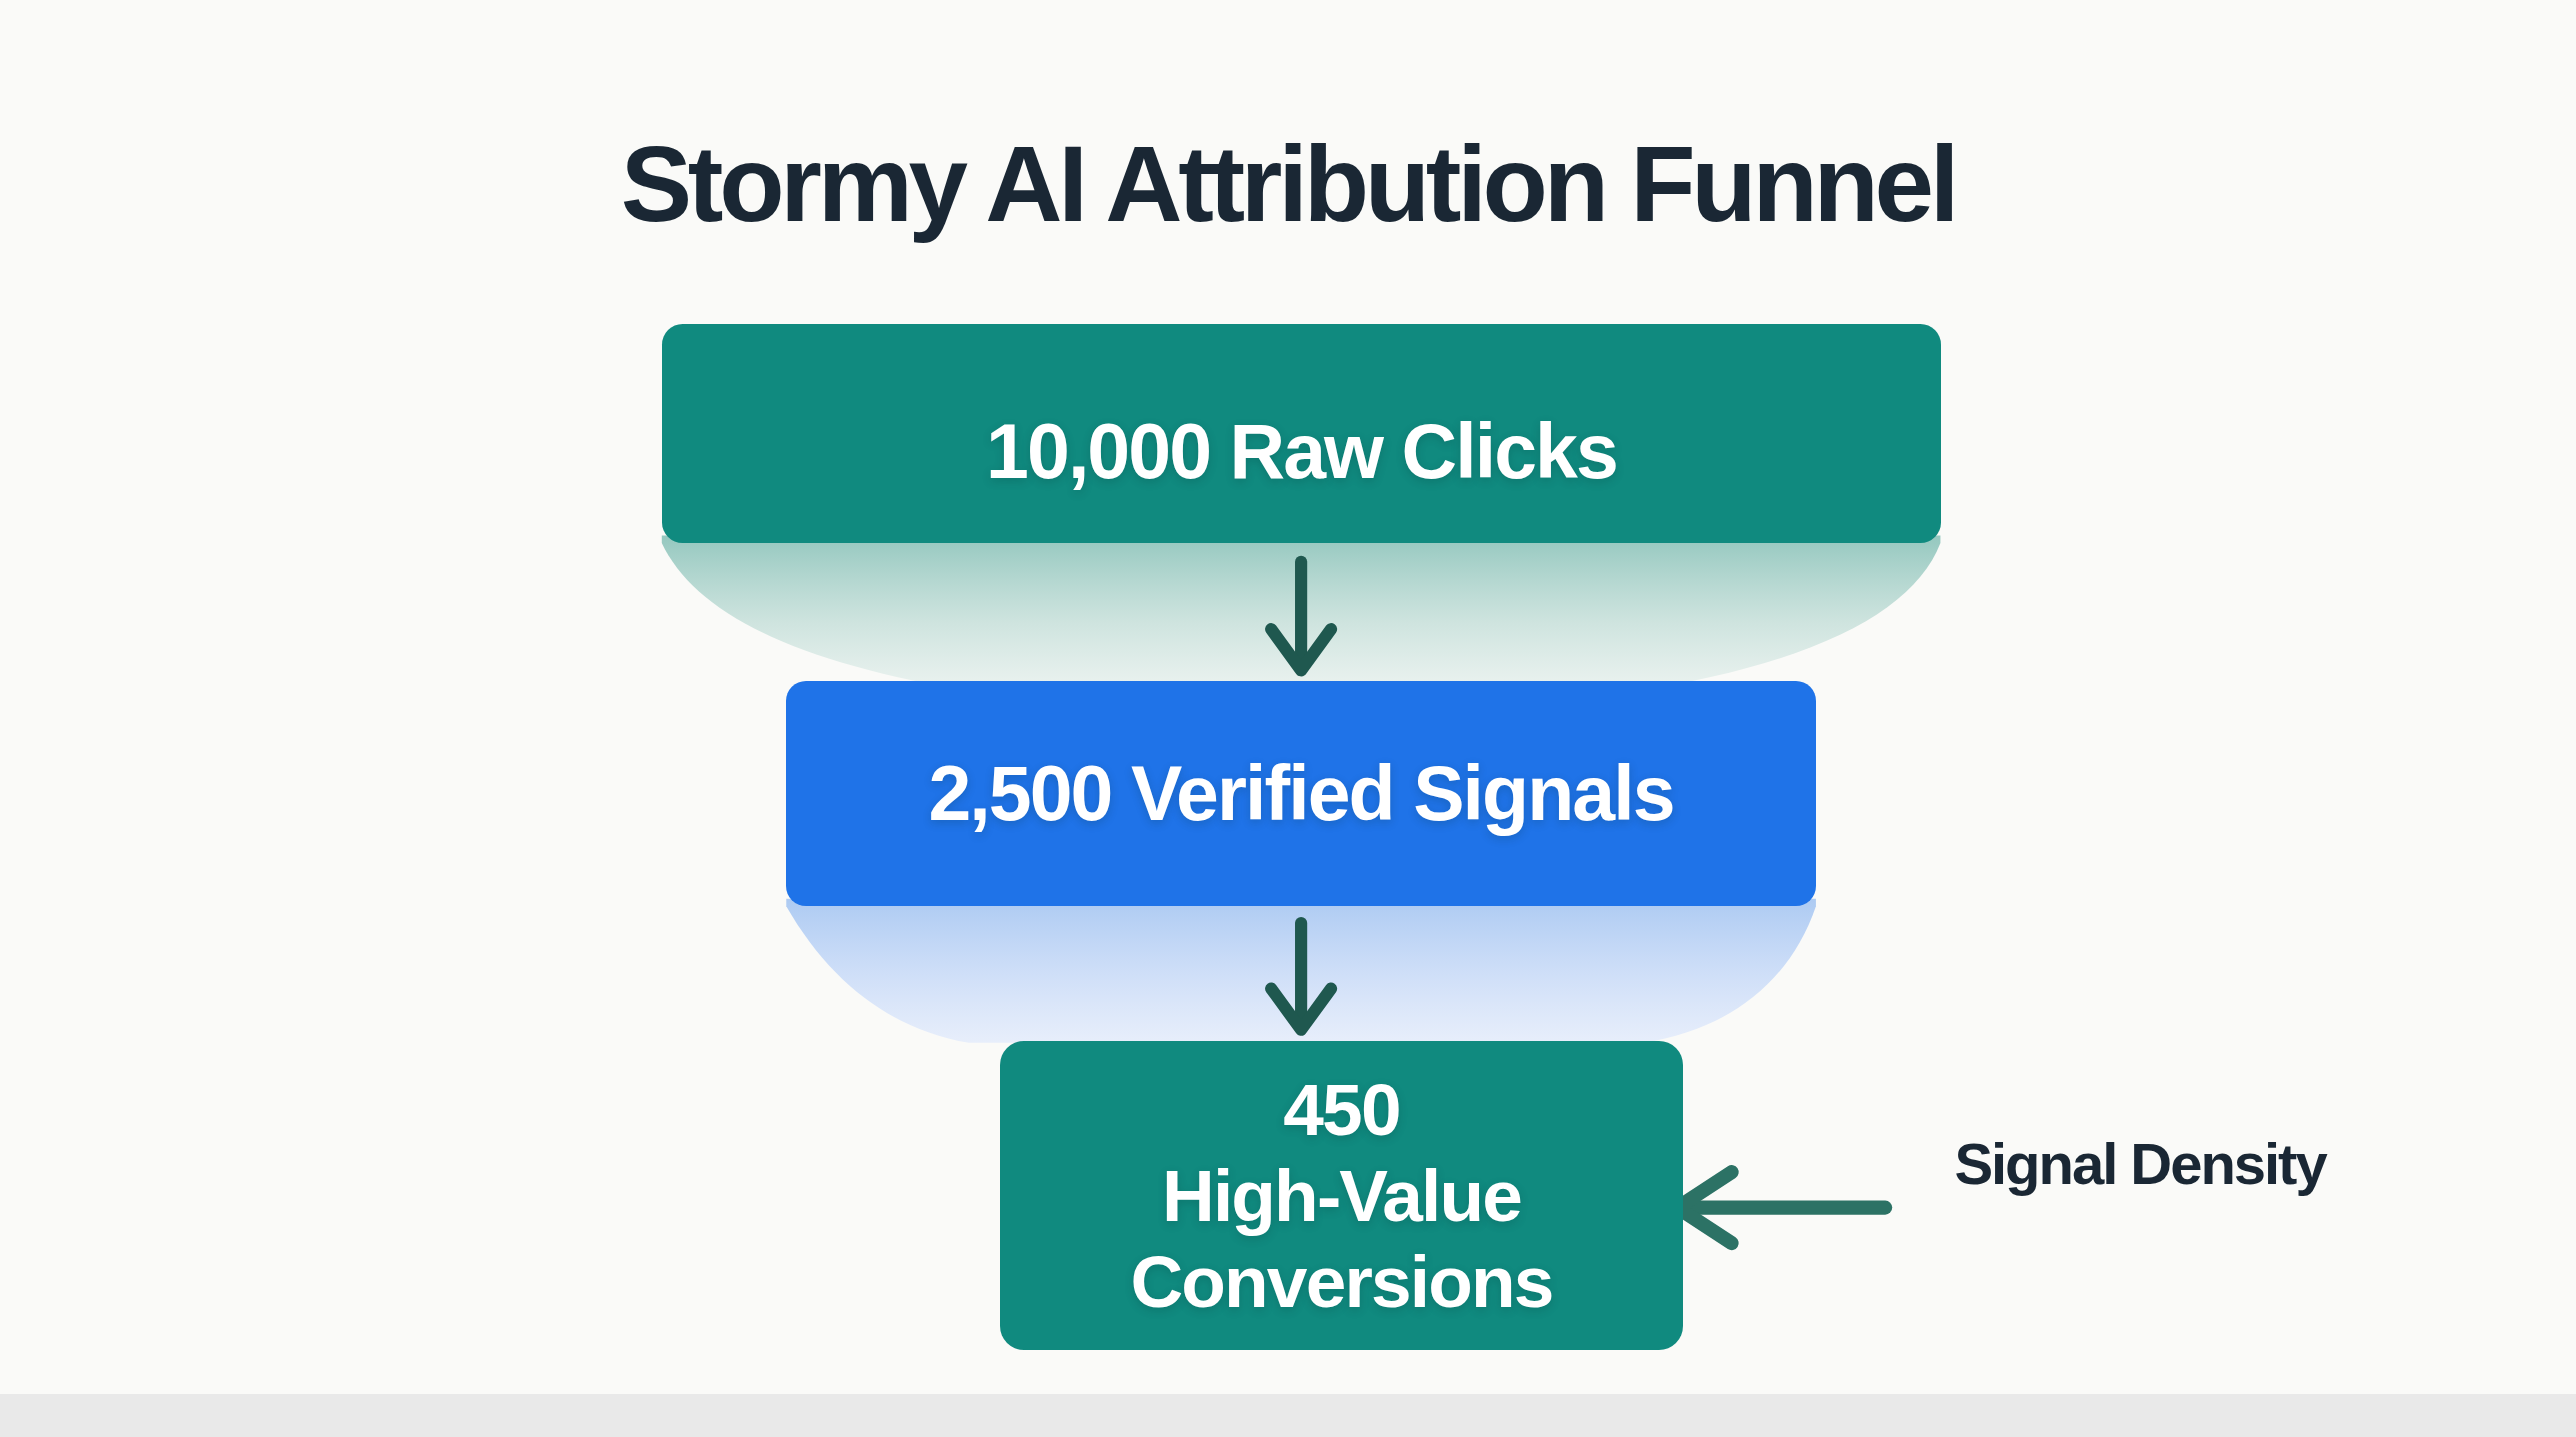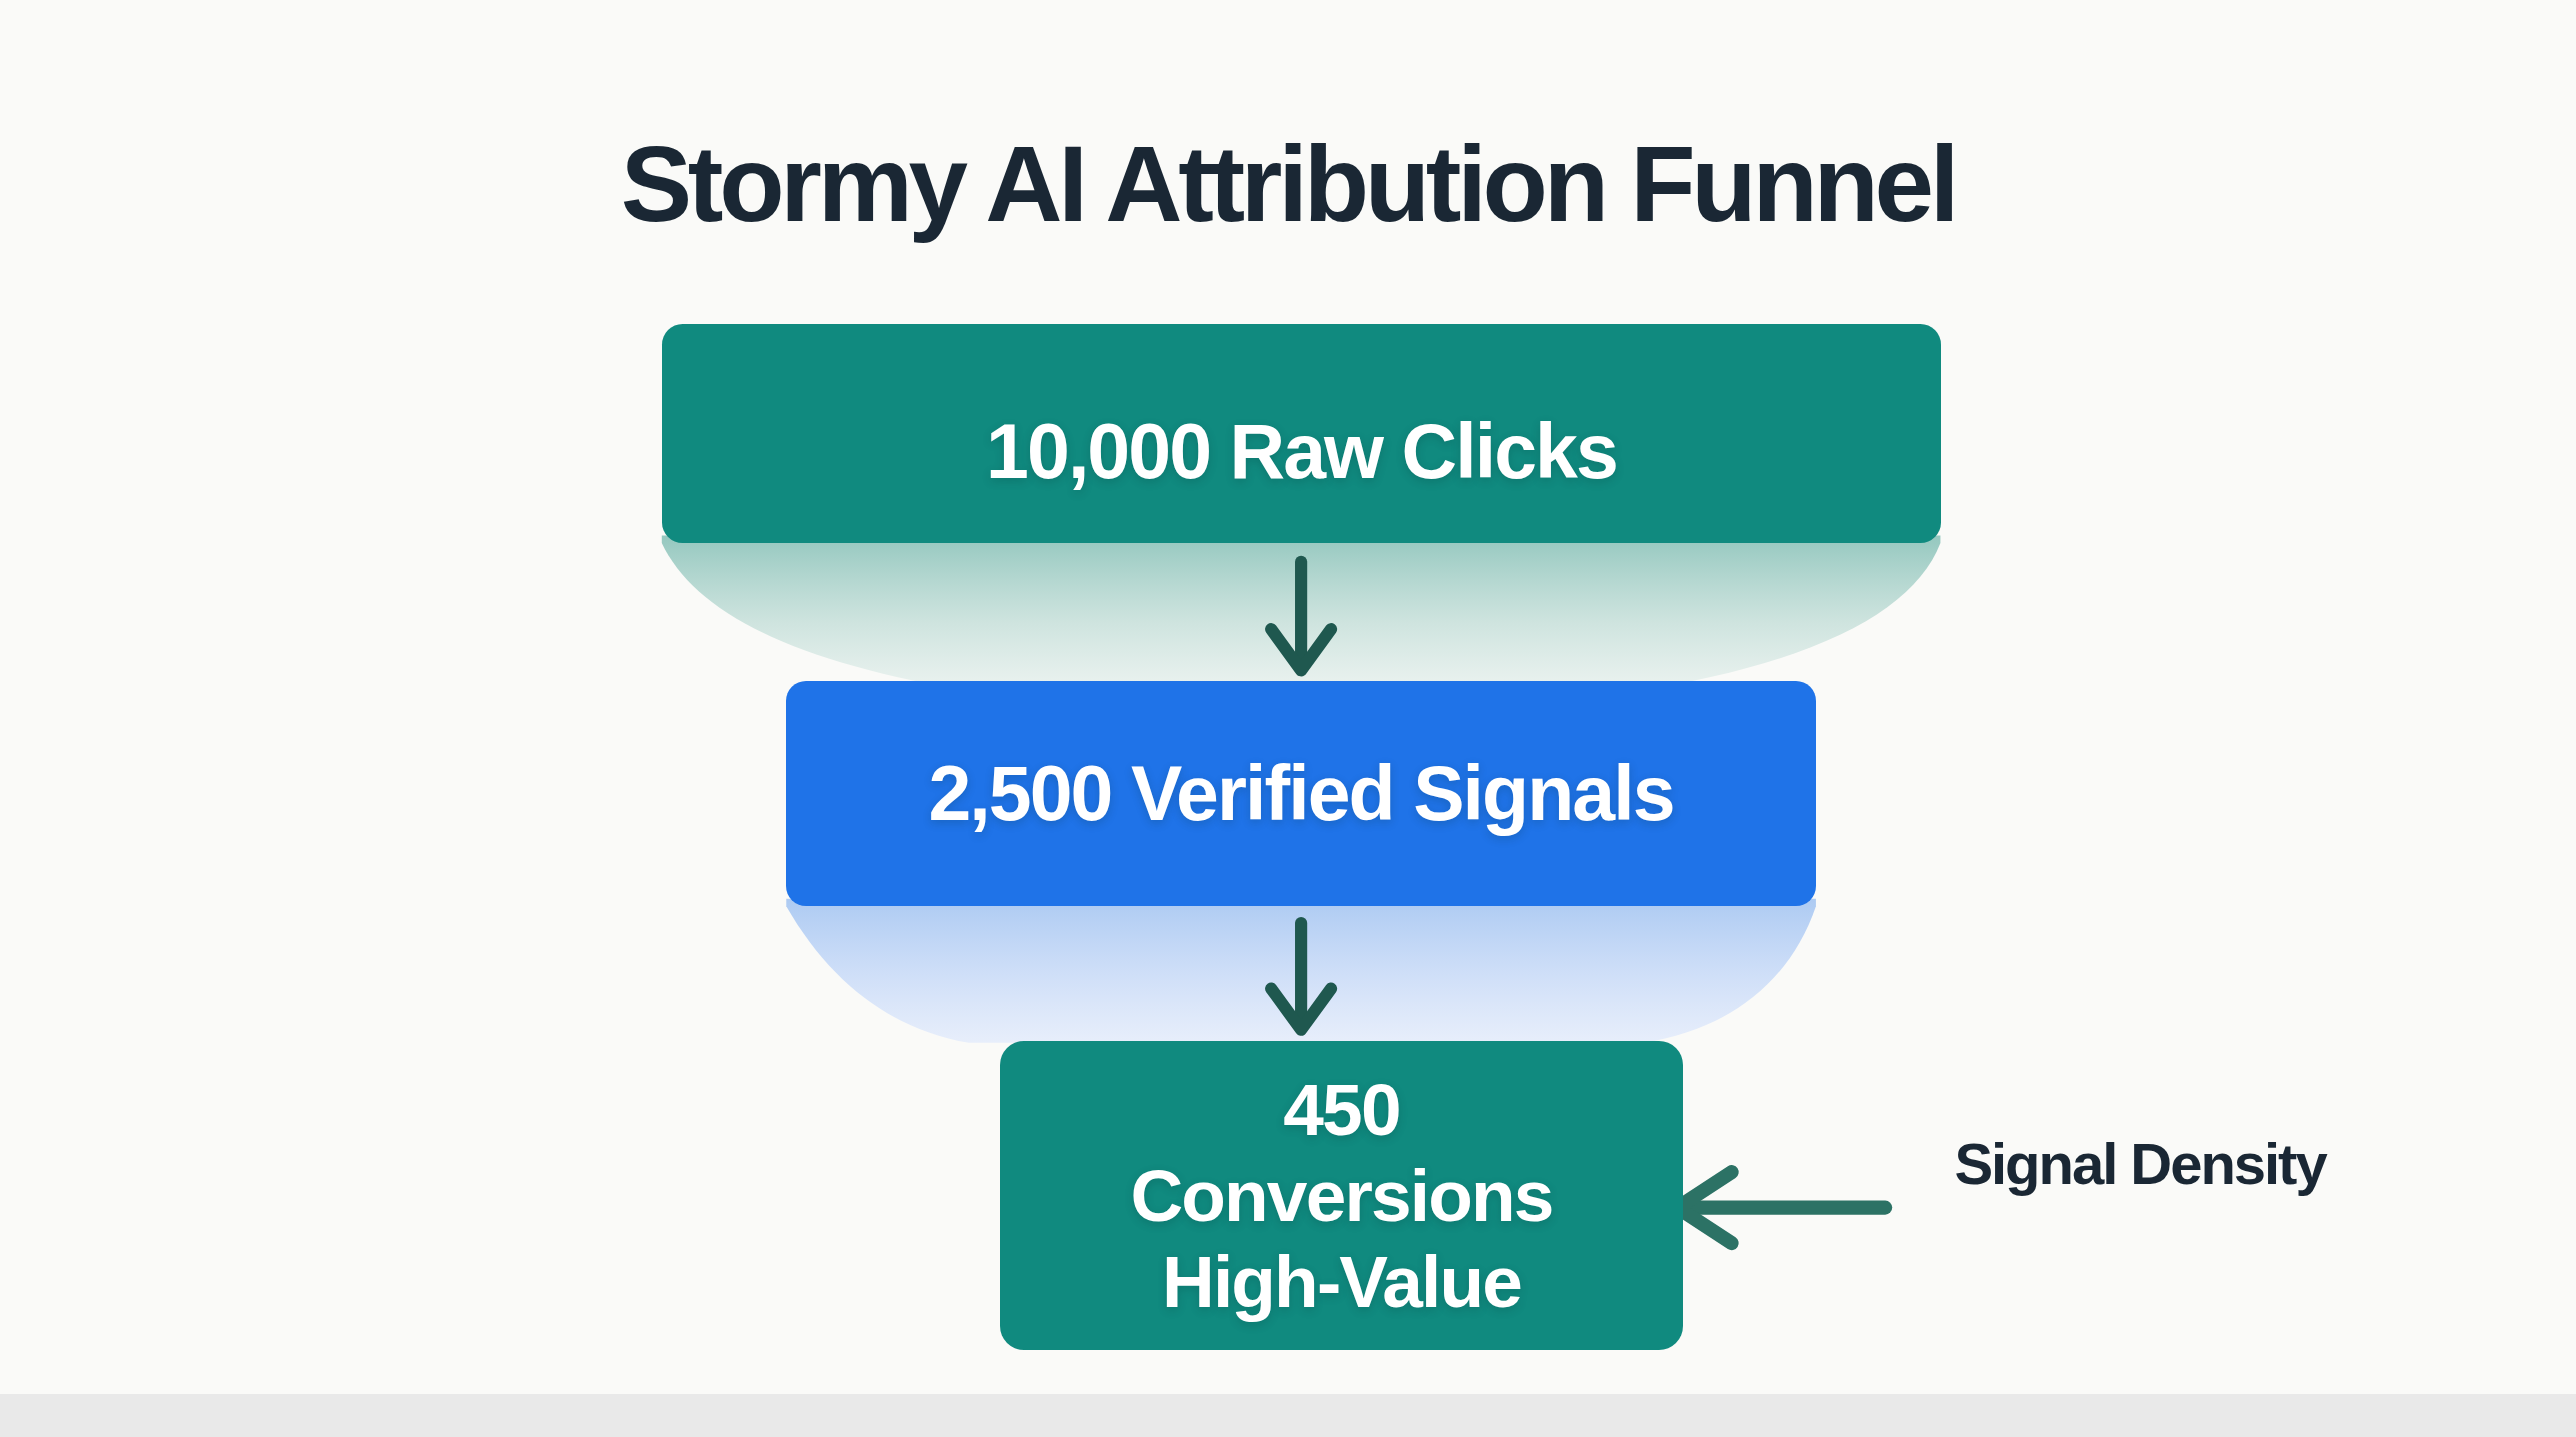--- a/index.html
+++ b/index.html
@@ -92,22 +92,22 @@
     <div class="bar-label" style="color: rgb(255, 255, 255); margin-top: 35px;">10,000 Raw Clicks</div>
   </div>
 
   <div class="bar bar-2" style="background: rgb(31, 115, 232);">
     <div class="bar-label" style="color: rgb(255, 255, 255);">2,500 Verified Signals</div>
   </div>
 
   <div class="bar bar-3" style="background: rgb(16, 138, 127);">
     <div class="bar-label" style="color: rgb(255, 255, 255);">
       <div>450</div>
+      <div>High-Value</div>
       <div>Conversions</div>
-      <div>High-Value</div>
     </div>
   </div>
 
   <div class="annotation" style="color: rgb(26, 39, 52);">
     <div>Signal Density</div>
   </div>
 
 </div>
 
 

